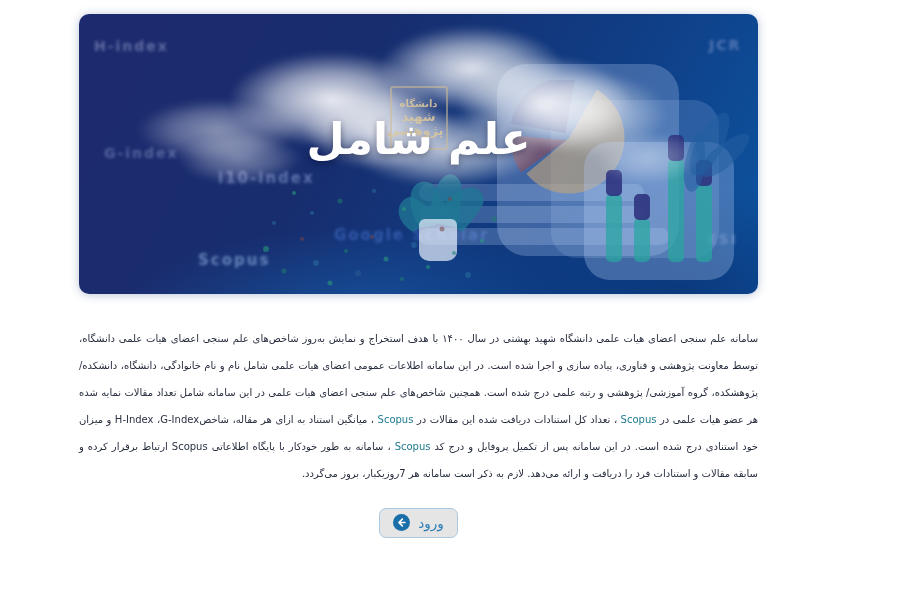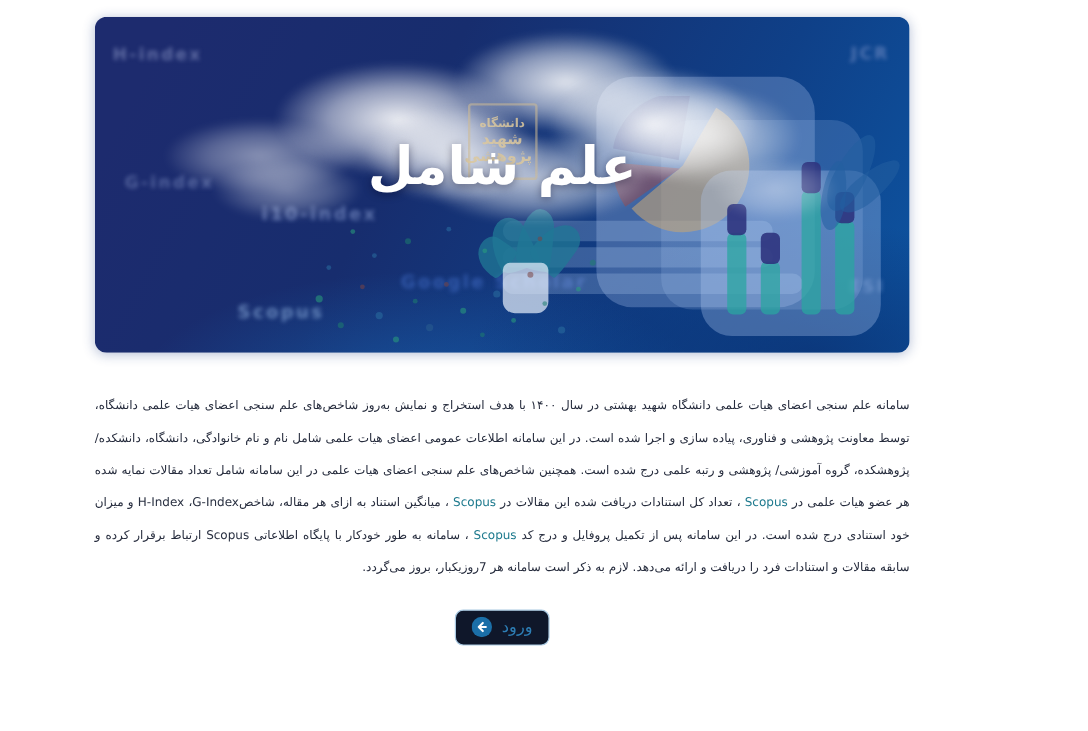--- a/index.html
+++ b/index.html
@@ -102,21 +102,21 @@
 
   
   .about { margin-top:31px; width:679px; direction:rtl; text-align:justify;
            font-size:10px; line-height:27px; color:#262c3d; }
   .seg-accent { color:#1e7a8e; }
   .seg-latin  { color:#2a3142; }
 
   
   .button-row { margin-top:21px; display:flex; justify-content:center; }
   .login-btn { direction:rtl; display:inline-flex; align-items:center; gap:8px;
-               background:#0f172a; border:1px solid #a9c9e2; border-radius:7px;
+               background:#e5e5e5; border:1px solid #a9c9e2; border-radius:7px;
                padding:5px 13px 6px 13px; color:#2d7eb5; font-size:13.5px;
                font-family:"DejaVu Sans","Liberation Sans",sans-serif; cursor:pointer; }
   .login-btn svg { display:block; }
 </style>
 </head>
 <body>
 
 <div class="content">
 
   <div class="banner">

